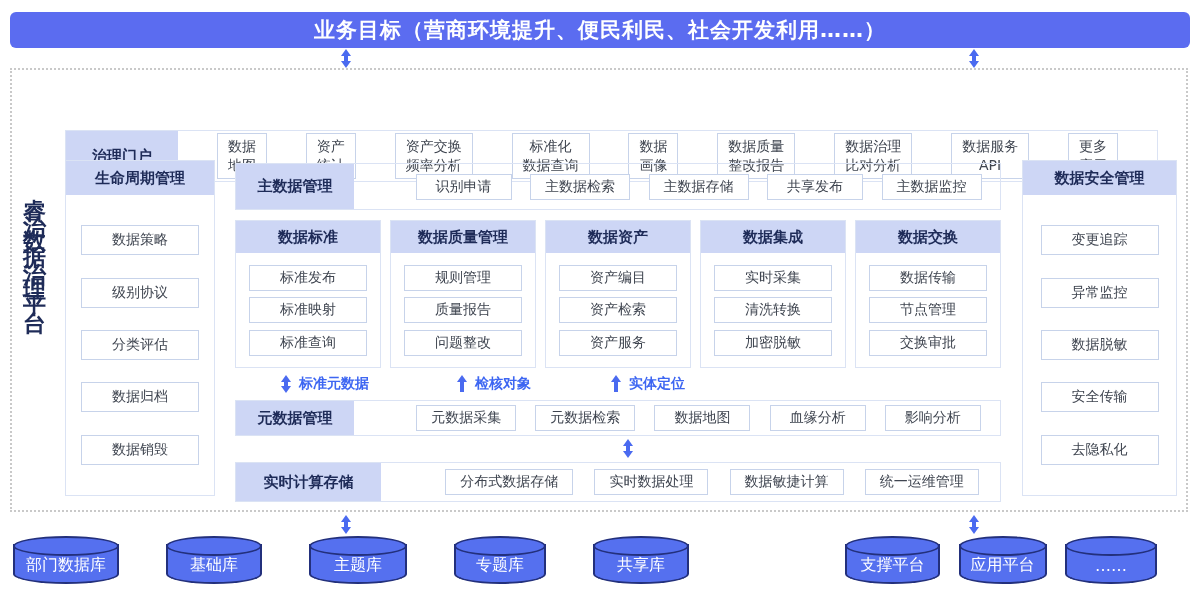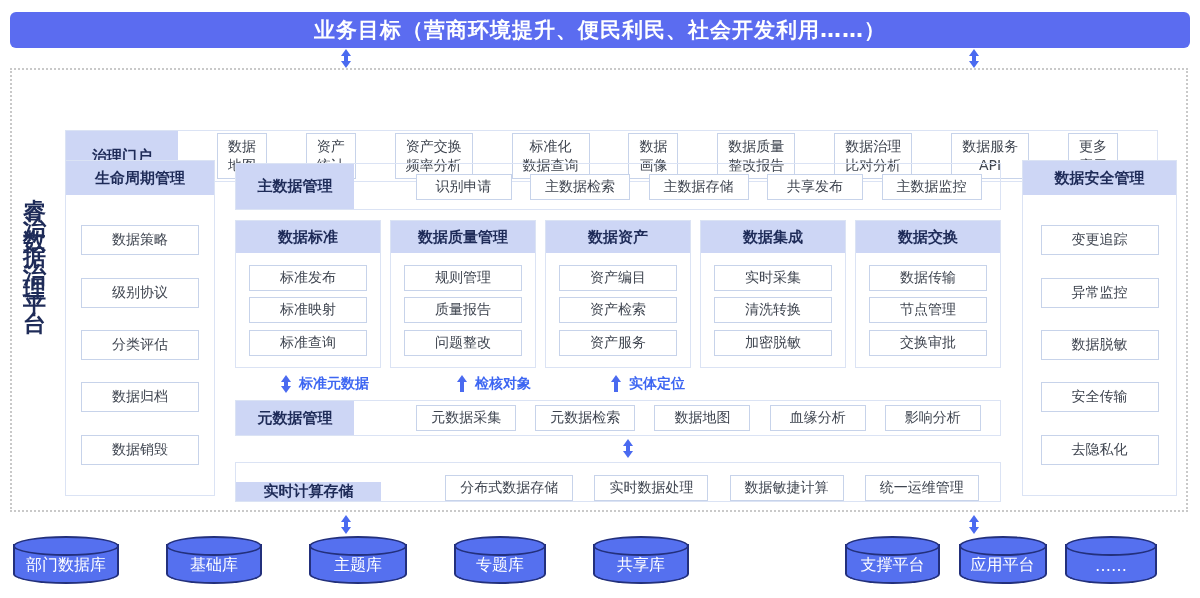--- a/index.html
+++ b/index.html
@@ -44,21 +44,21 @@
 
   
   .hrow { position:absolute; left:235px; width:766px; border:1px solid #dbe3f4; display:flex; }
   .hrow-label { display:flex; align-items:center; justify-content:center; font-size:15px; }
   .hrow-items { flex:1; display:flex; align-items:center; justify-content:space-evenly;margin-left:43px; }
   .hrow .itm { height:26px; padding:0 14px; min-width:96px; }
   .master   { top:163px; height:47px; }
   .master .hrow-label { width:118px; }
   .metadata { top:400px; height:36px; }
   .metadata .hrow-label { width:118px; }
-  .realtime { top:462px; height:40px;align-items:flex-end; }
+  .realtime { top:462px; height:40px; }
   .realtime .hrow-label { width:145px; }
 
   
   .cols { position:absolute; left:235px; top:220px; width:766px; height:148px; display:flex; gap:9px; }
   .col { flex:1; border:1px solid #dbe3f4; display:flex; flex-direction:column; }
   .col-hdr { height:32px; display:flex; align-items:center; justify-content:center; font-size:15px; }
   .col-body { flex:1; display:flex; flex-direction:column; align-items:center; justify-content:space-evenly; padding:5px 0; }
   .col .itm { width:118px; height:26px; }
 
   

